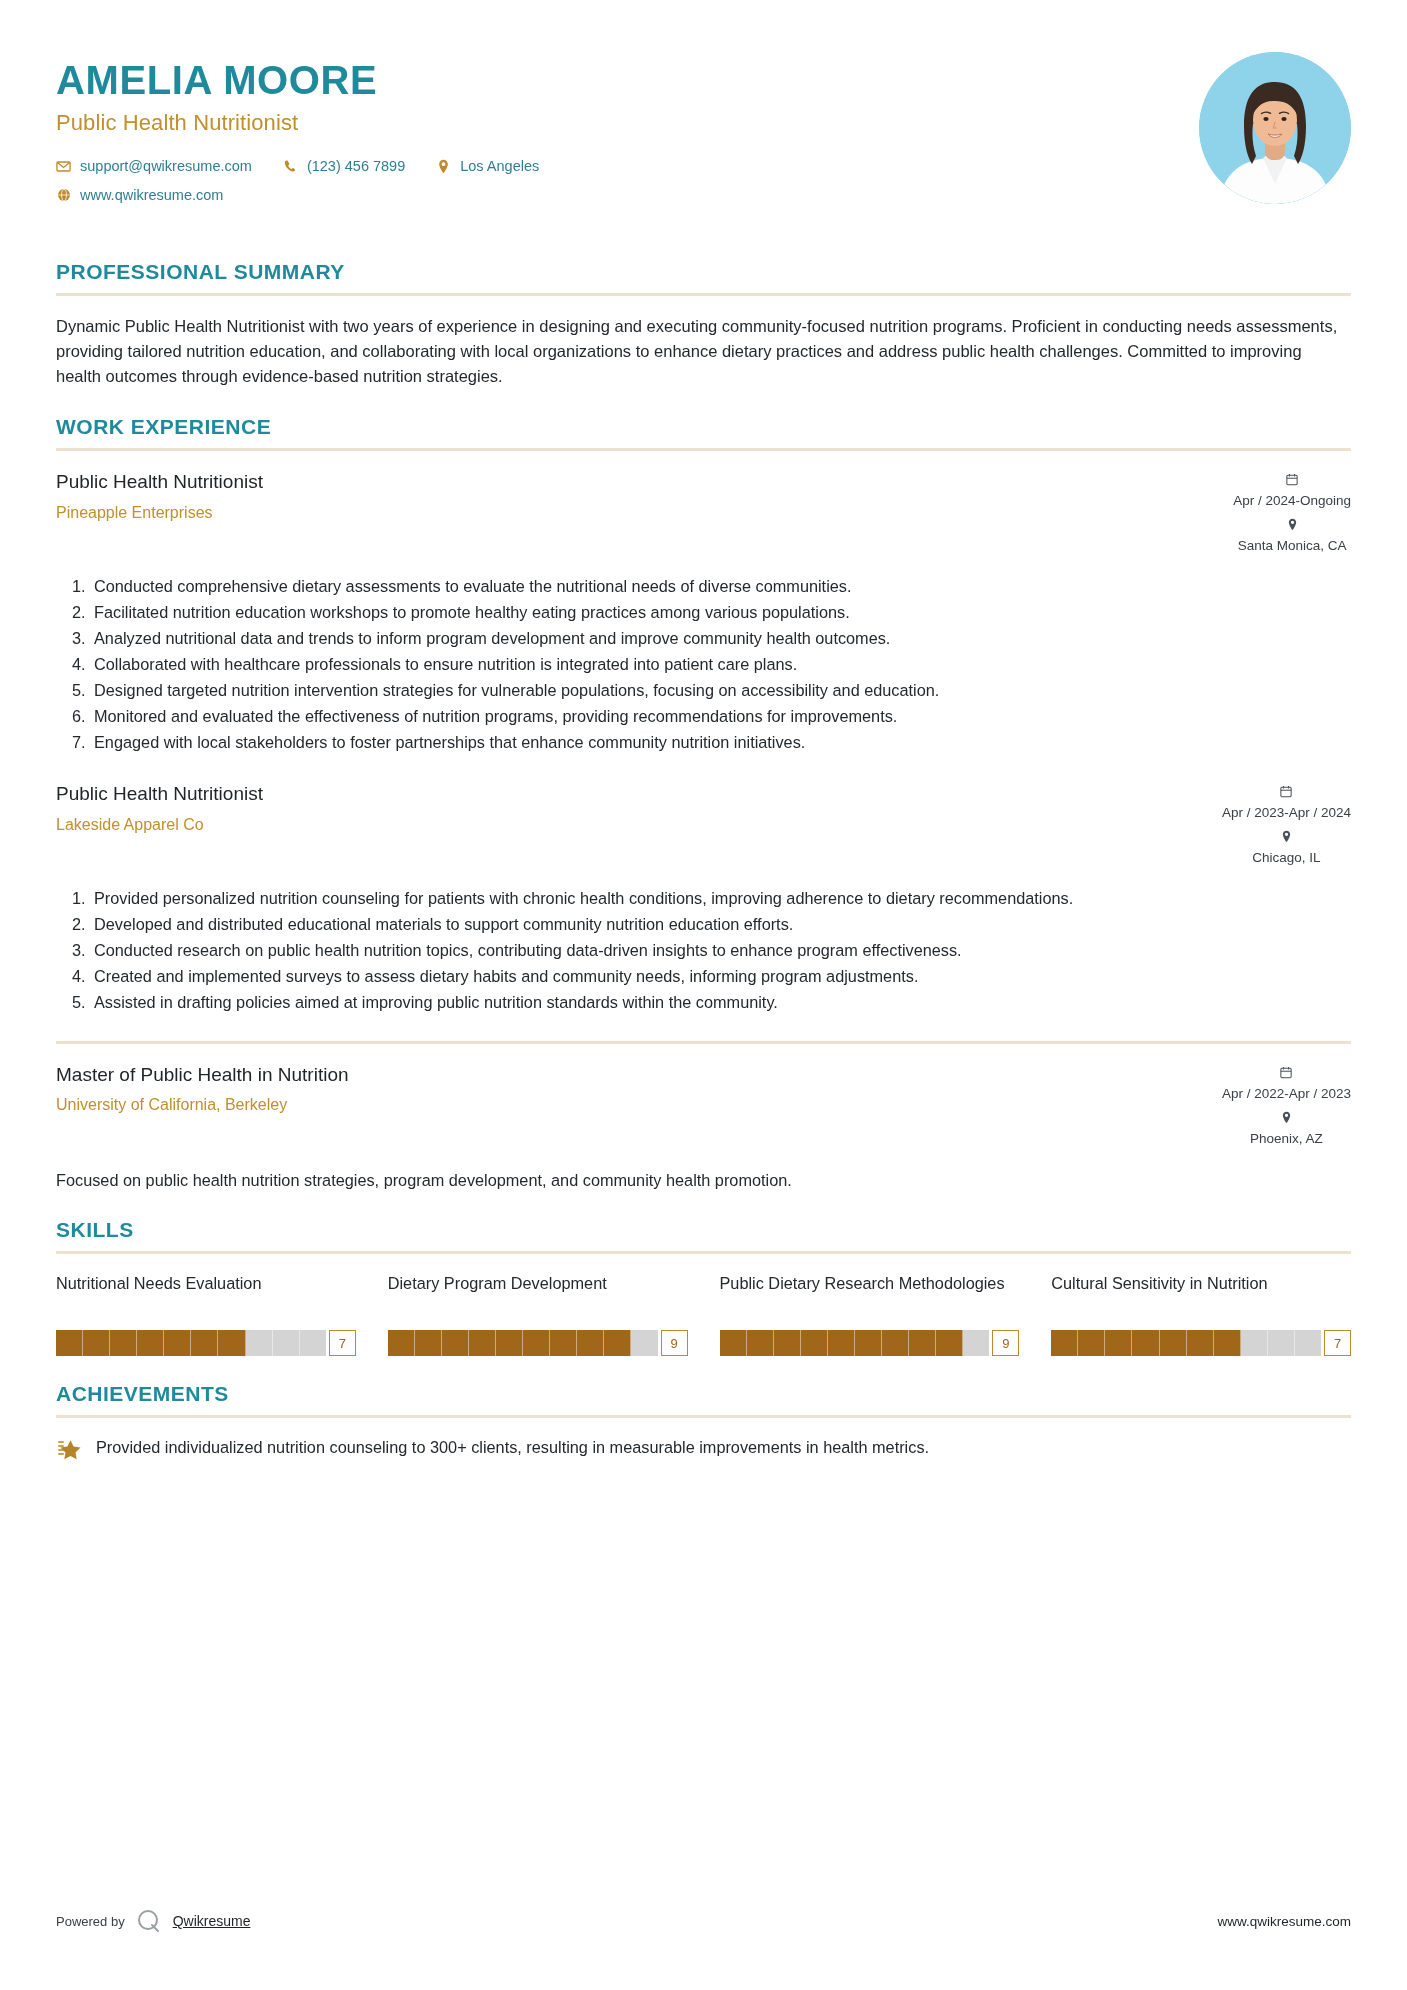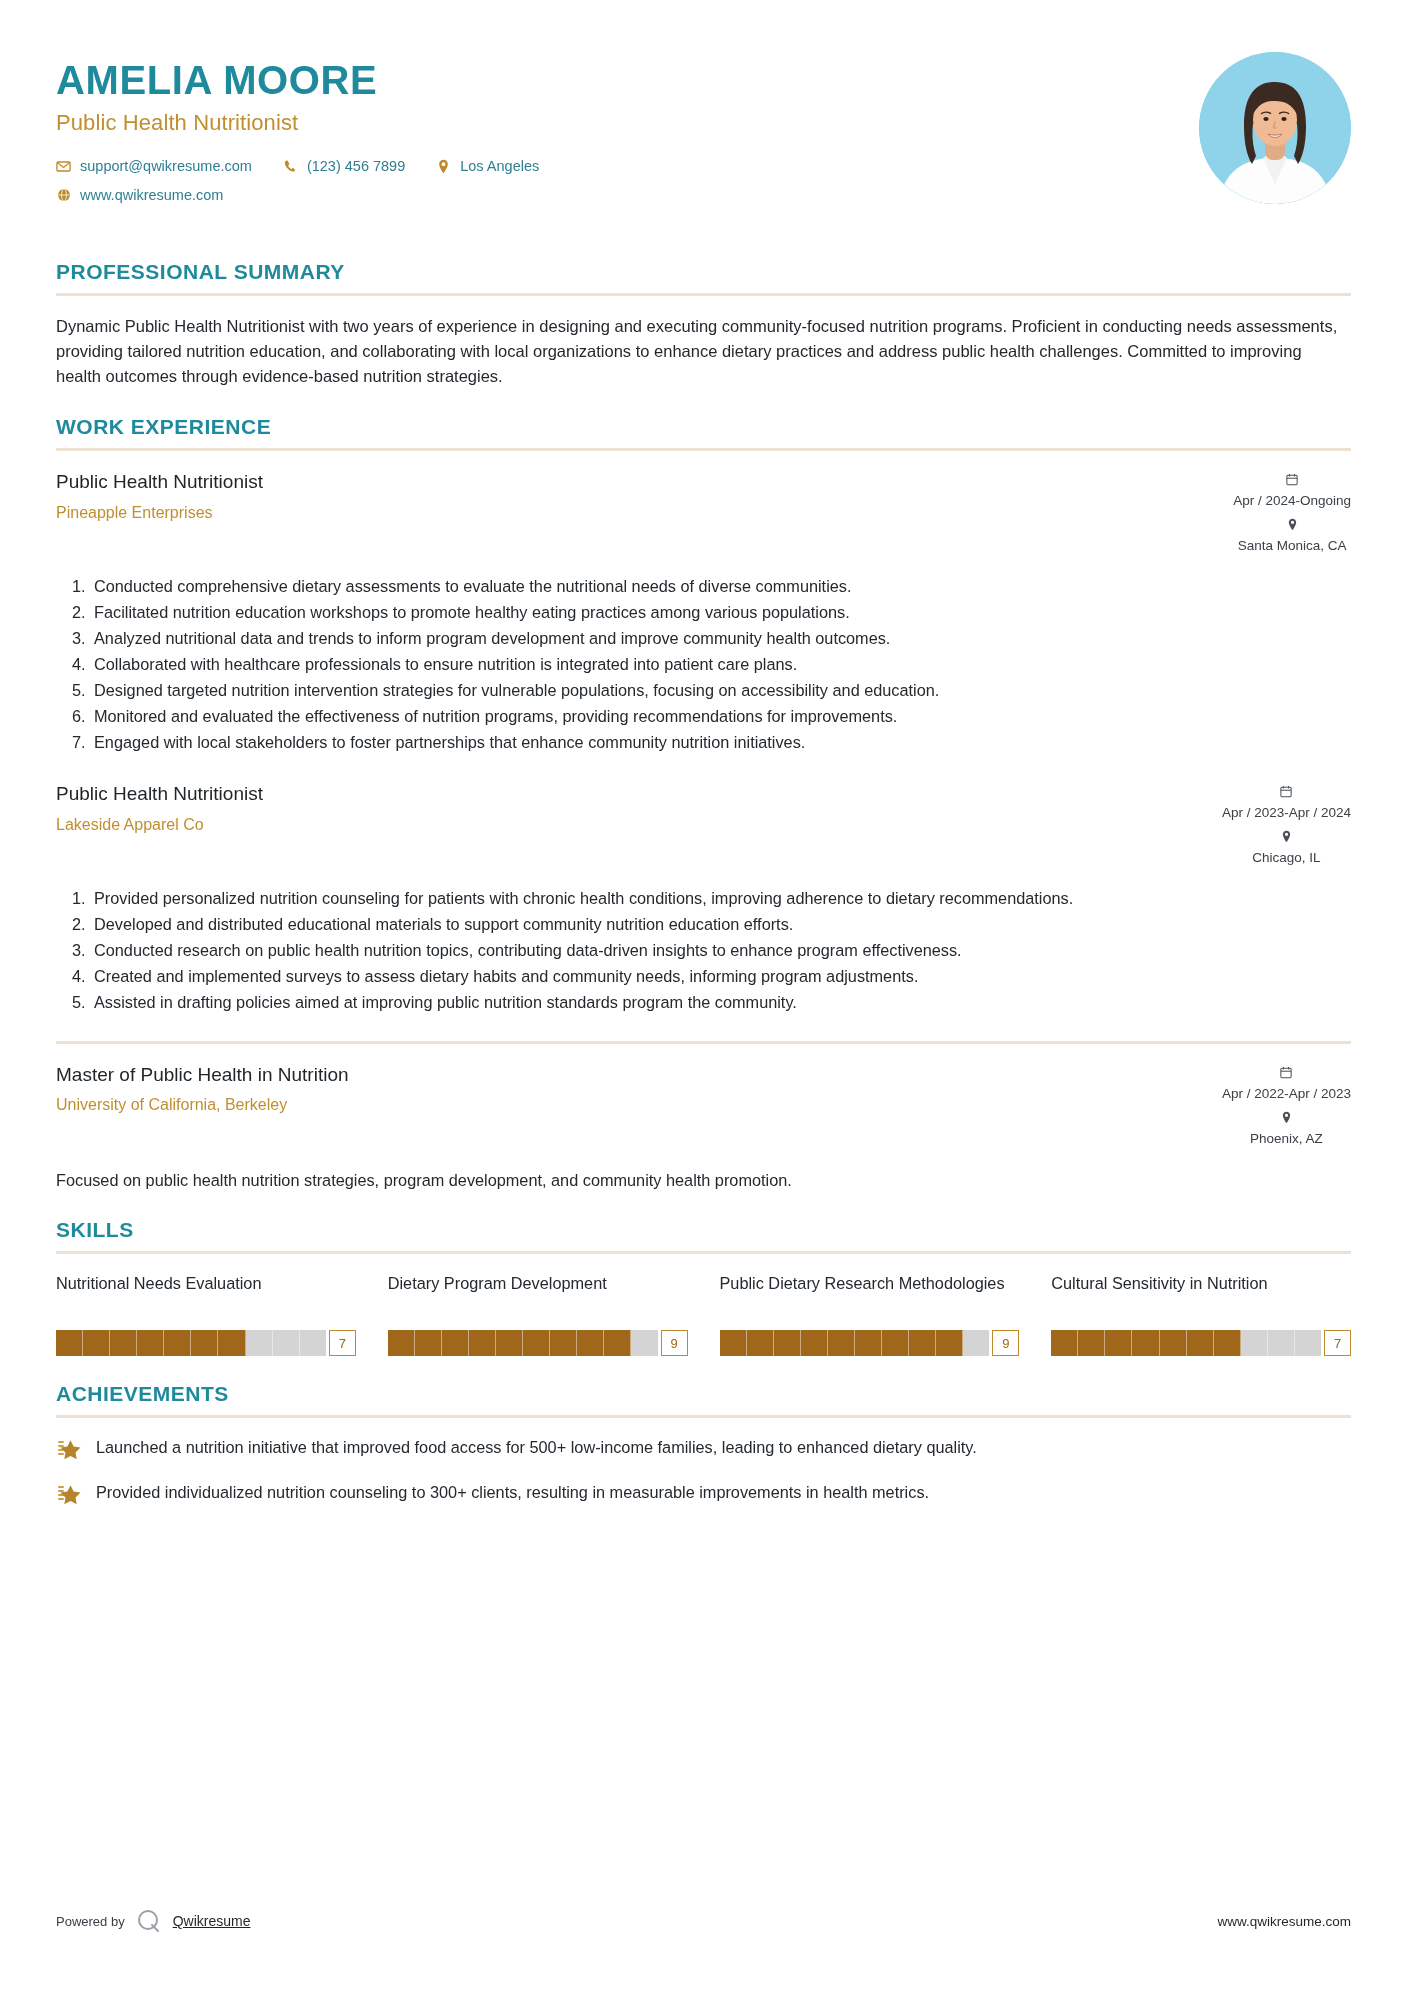--- a/index.html
+++ b/index.html
@@ -416,21 +416,21 @@
           </span>
           <span>Chicago, IL</span>
         </div>
       </div>
     </div>
     <ol class="bullets">
       <li>Provided personalized nutrition counseling for patients with chronic health conditions, improving adherence to dietary recommendations.</li>
       <li>Developed and distributed educational materials to support community nutrition education efforts.</li>
       <li>Conducted research on public health nutrition topics, contributing data-driven insights to enhance program effectiveness.</li>
       <li>Created and implemented surveys to assess dietary habits and community needs, informing program adjustments.</li>
-      <li>Assisted in drafting policies aimed at improving public nutrition standards program the community.</li>
+      <li>Assisted in drafting policies aimed at improving public nutrition standards within the community.</li>
     </ol>
   </div>
 </div>
 
 <div class="section">
   <div class="section-rule"></div>
 
   <div class="entry">
     <div class="entry-head">
       <div class="entry-left">
@@ -539,29 +539,20 @@
           <div class="skill-score">7</div>
         </div>
       </div>
     </div>
 </div>
 
 <div class="section">
   <div class="section-title">ACHIEVEMENTS</div>
   <div class="section-rule"></div>
 
-  <div class="ach-item">
-    <span class="ach-icon">
-      <svg viewBox="0 0 26 26" fill="none">
-        <path d="M3 5 h4 M3 9 h4 M3 13 h4 M3 17 h4" stroke="#c9a24a" stroke-width="2" stroke-linecap="round"></path>
-        <path d="M14.5 3.2 l3.1 6.3 6.9 1-5 4.9 1.2 6.9-6.2-3.3-6.2 3.3 1.2-6.9-5-4.9 6.9-1z" fill="#b5832a"></path>
-      </svg>
-    </span>
-    <span class="ach-text">Launched a nutrition initiative that improved food access for 500+ low-income families, leading to enhanced dietary quality.</span>
-  </div>
 
   <div class="ach-item">
     <span class="ach-icon">
       <svg viewBox="0 0 26 26" fill="none">
         <path d="M3 5 h4 M3 9 h4 M3 13 h4 M3 17 h4" stroke="#c9a24a" stroke-width="2" stroke-linecap="round"></path>
         <path d="M14.5 3.2 l3.1 6.3 6.9 1-5 4.9 1.2 6.9-6.2-3.3-6.2 3.3 1.2-6.9-5-4.9 6.9-1z" fill="#b5832a"></path>
       </svg>
     </span>
     <span class="ach-text">Provided individualized nutrition counseling to 300+ clients, resulting in measurable improvements in health metrics.</span>
   </div>

